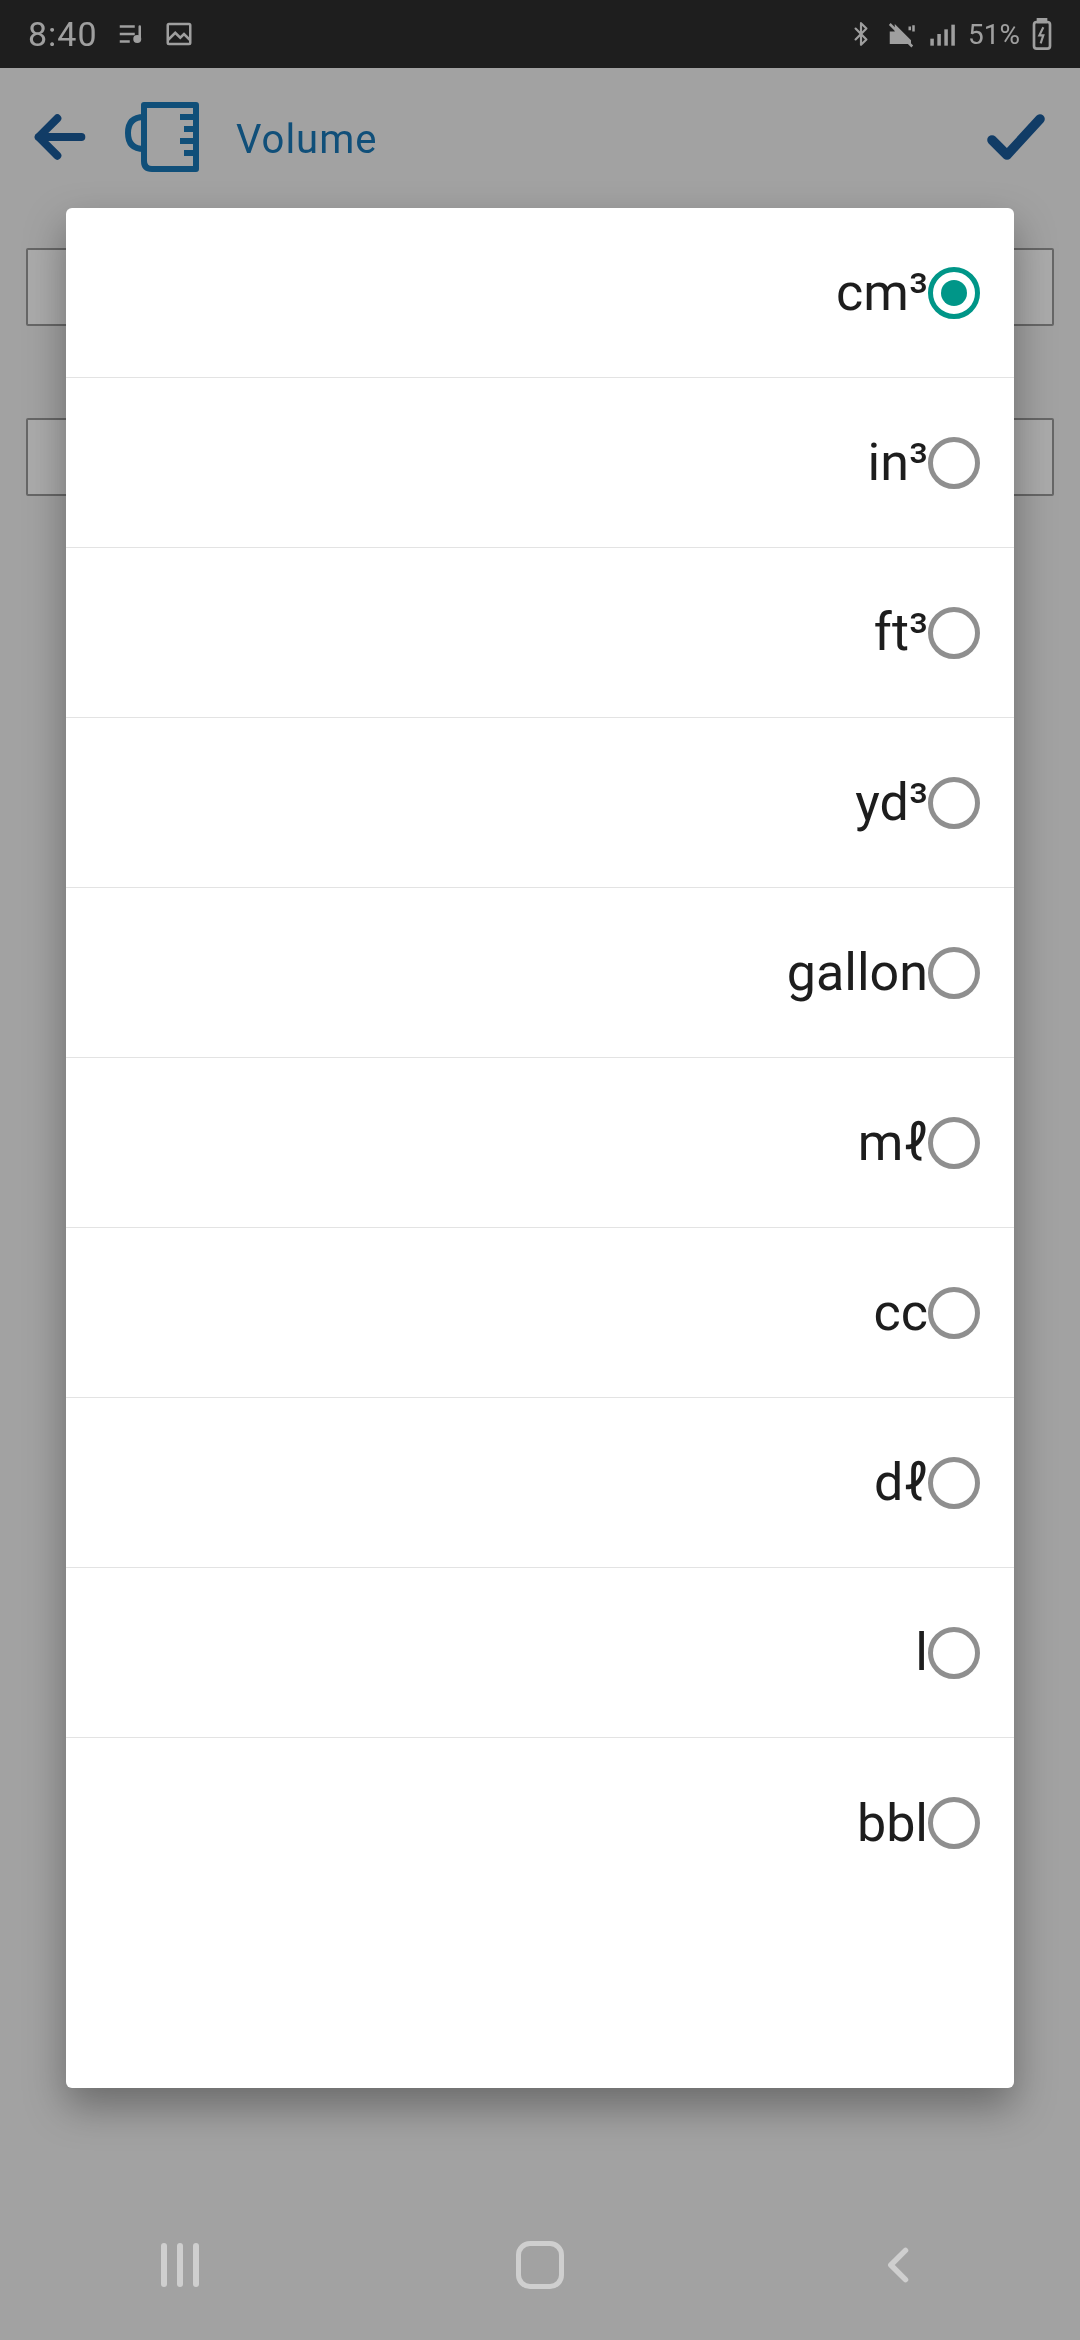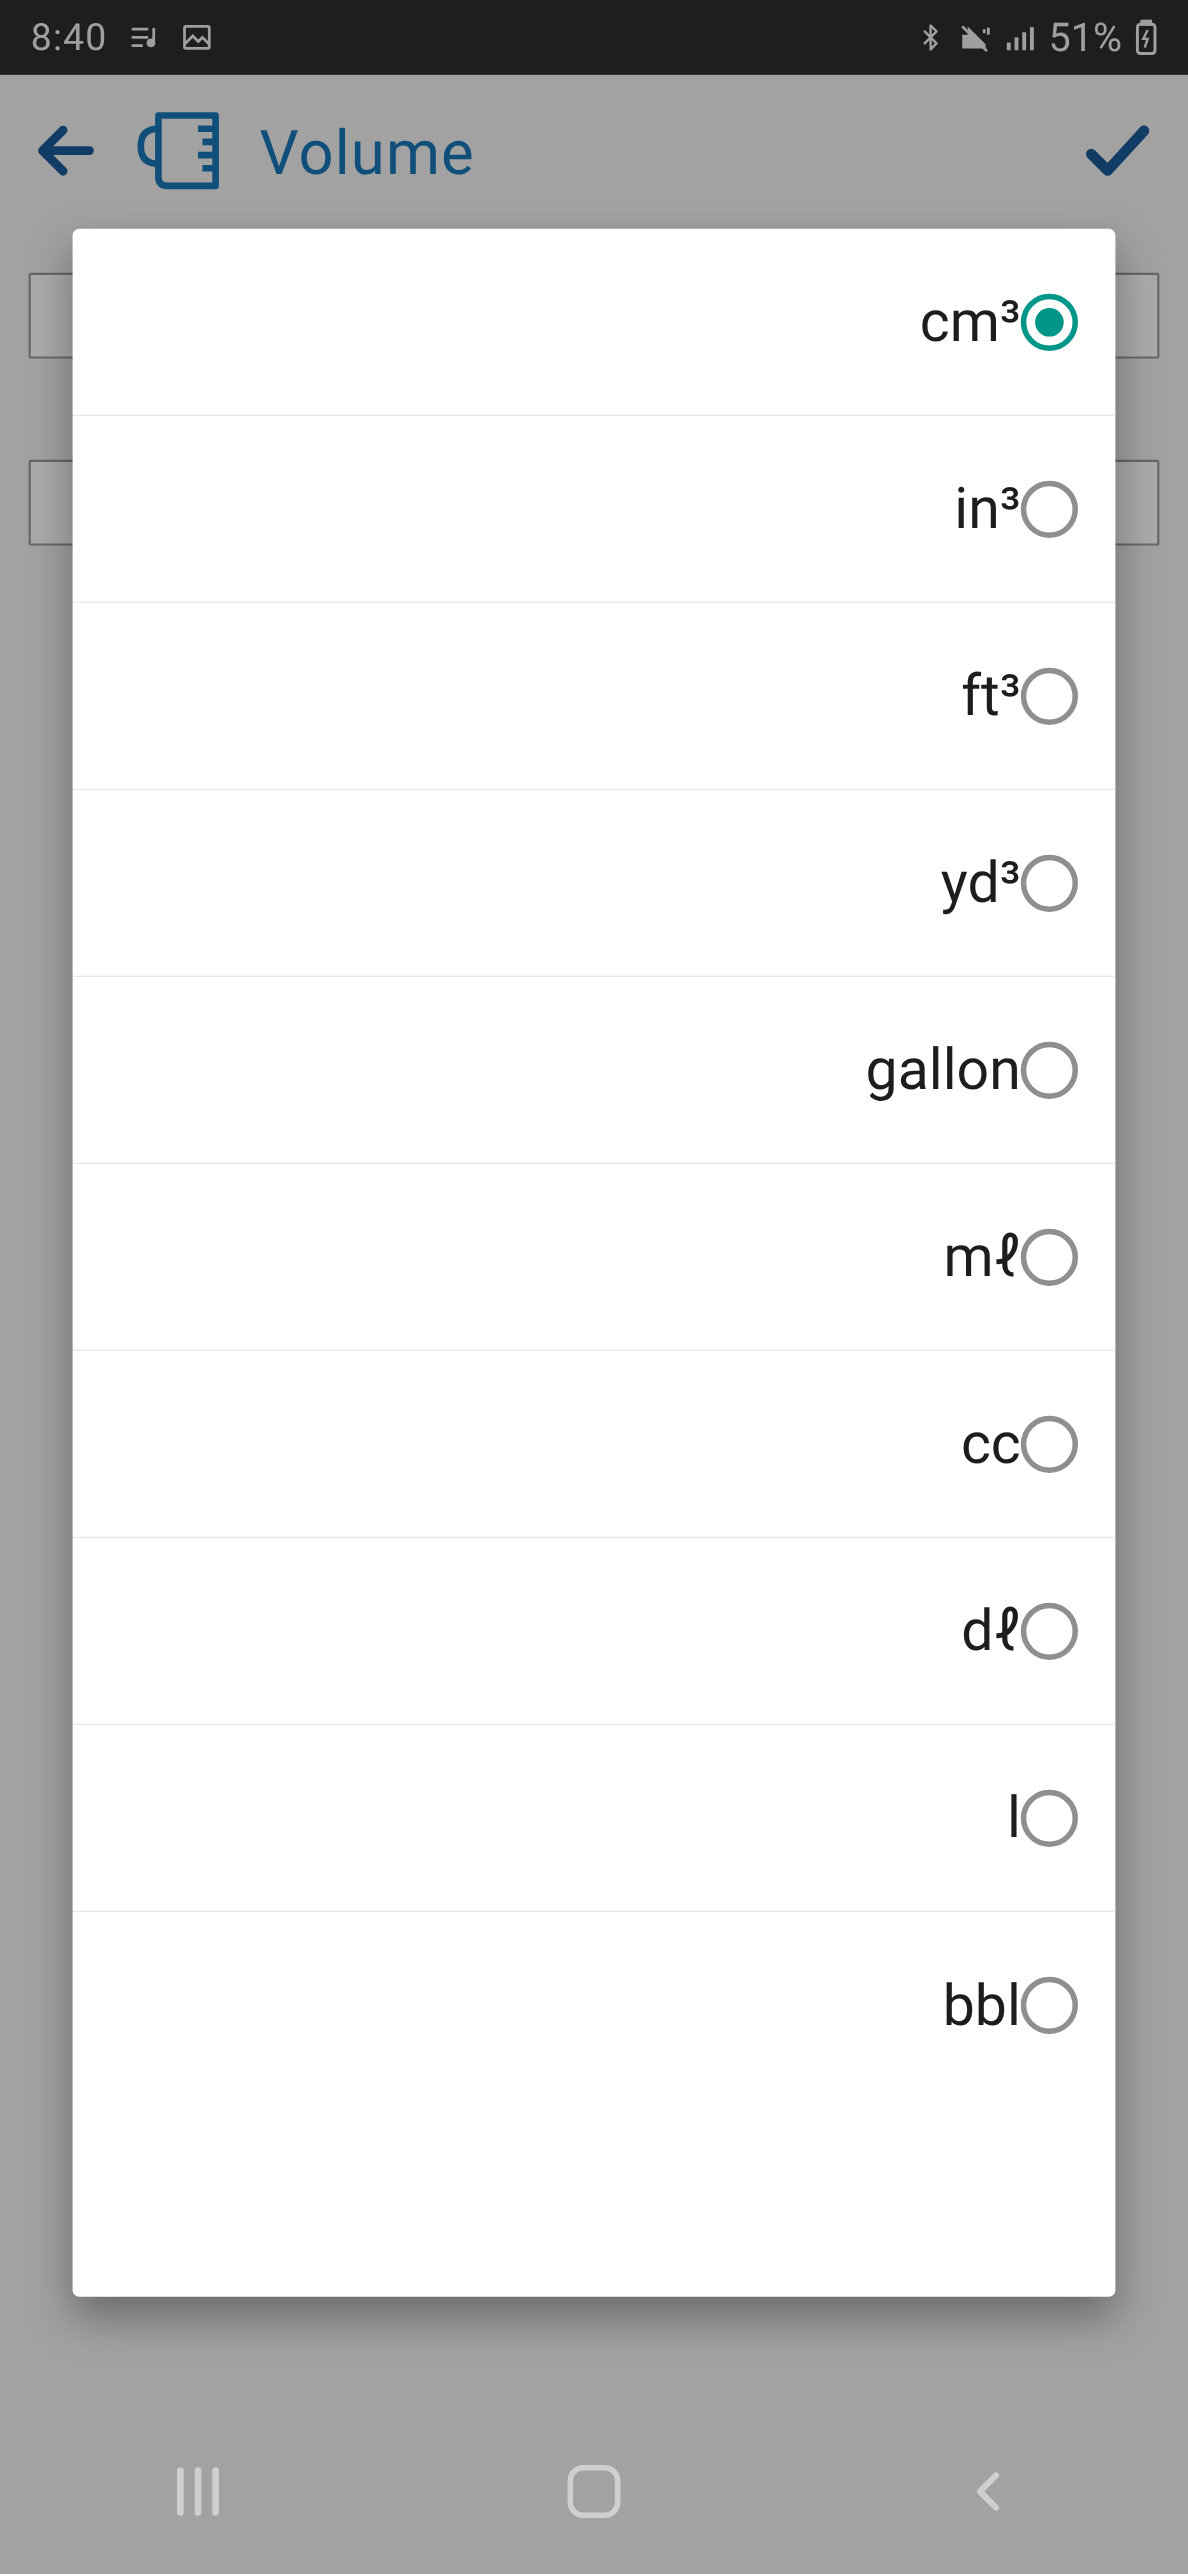--- a/index.html
+++ b/index.html
@@ -8,21 +8,21 @@
 
     
     .status-bar { background: #2e2e2e; height: 68px; display: flex; align-items: center; justify-content: space-between; padding: 0 28px; color: #eeeeee; font-size: 34px; }
     .status-left { display: flex; align-items: center; gap: 18px; }
     .status-right { display: flex; align-items: center; gap: 12px; }
     .clock { font-weight: 400; letter-spacing: 1px; }
     .sicon { display: inline-flex; }
 
     
     .app-header { height: 142px; display: flex; align-items: center; padding: 0 28px; gap: 24px; }
-    .app-title { color: #1976b5; font-size: 56px; font-weight: 400; letter-spacing: 1px; }
+    .app-title { color: #1976b5; font-size: 40px; font-weight: 400; letter-spacing: 1px; }
     .spacer { flex: 1; }
     .hdr-icon { color: #1976b5; }
 
     
     .bg-field { position: absolute; border: 2px solid #9a9a9a; background: #ffffff; height: 78px; border-radius: 2px; }
     .bg-field.a { left: 26px; right: 26px; top: 248px; }
     .bg-field.b { left: 26px; right: 26px; top: 418px; }
 
     
     .scrim { position: absolute; inset: 0; background: rgba(0,0,0,0.33); }
@@ -80,21 +80,21 @@
       </svg>
     </span>
     <span class="sicon">
       <svg width="28" height="28" viewBox="0 0 24 24" fill="#eeeeee">
         <rect x="2" y="16" width="3" height="6"></rect>
           <rect x="8" y="12" width="3" height="10"></rect>
           <rect x="14" y="8" width="3" height="14"></rect>
           <rect x="20" y="4" width="3" height="18"></rect>
       </svg>
     </span>
-    <span style="font-size:36px;">51%</span>
+    <span style="font-size:28px;">51%</span>
     <span class="sicon">
       <svg width="20" height="32" viewBox="0 0 14 24" fill="none" stroke="#eeeeee" stroke-width="2">
         <rect x="1" y="3" width="12" height="20" rx="2"></rect>
           <rect x="4" y="0" width="6" height="3" fill="#eeeeee"></rect>
         <path d="M8 7 L5 13 L8 13 L6 19" fill="none" stroke="#eeeeee" stroke-width="1.6"></path>
       </svg>
     </span>
   </div>
 </div>
 

